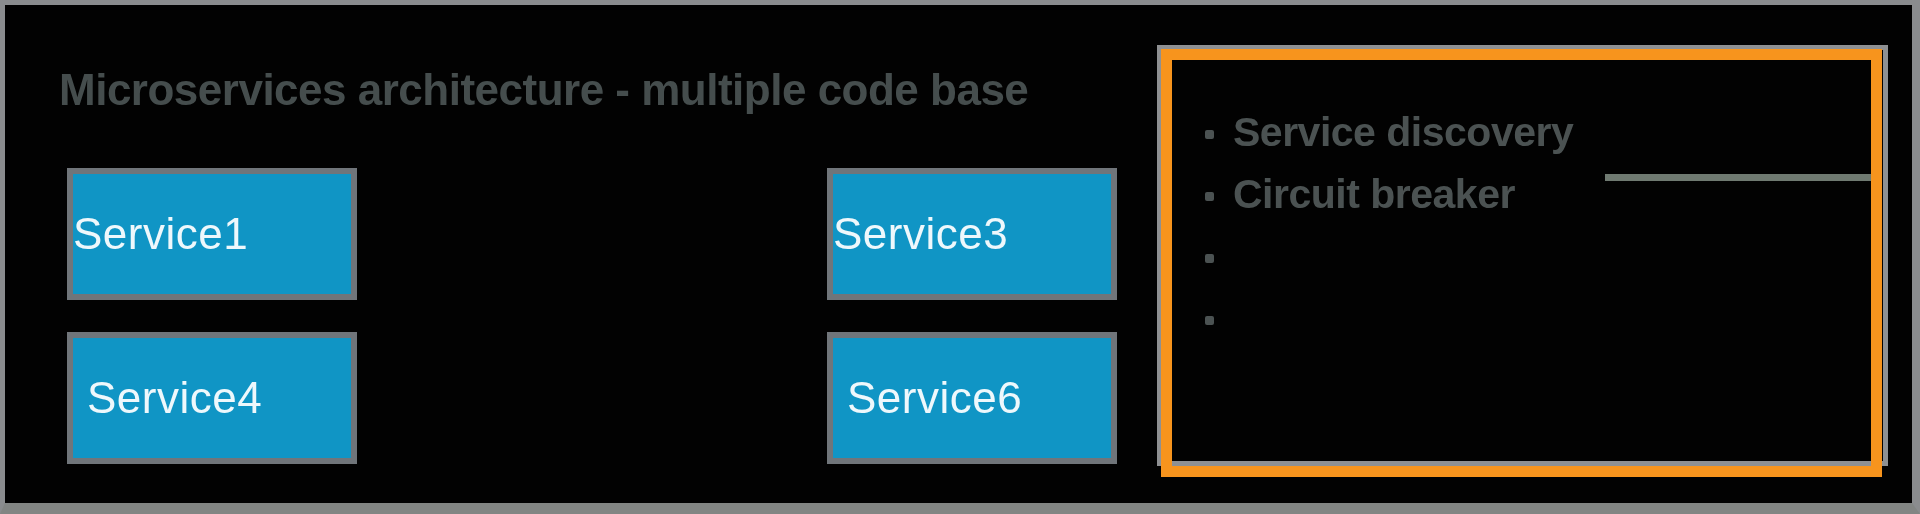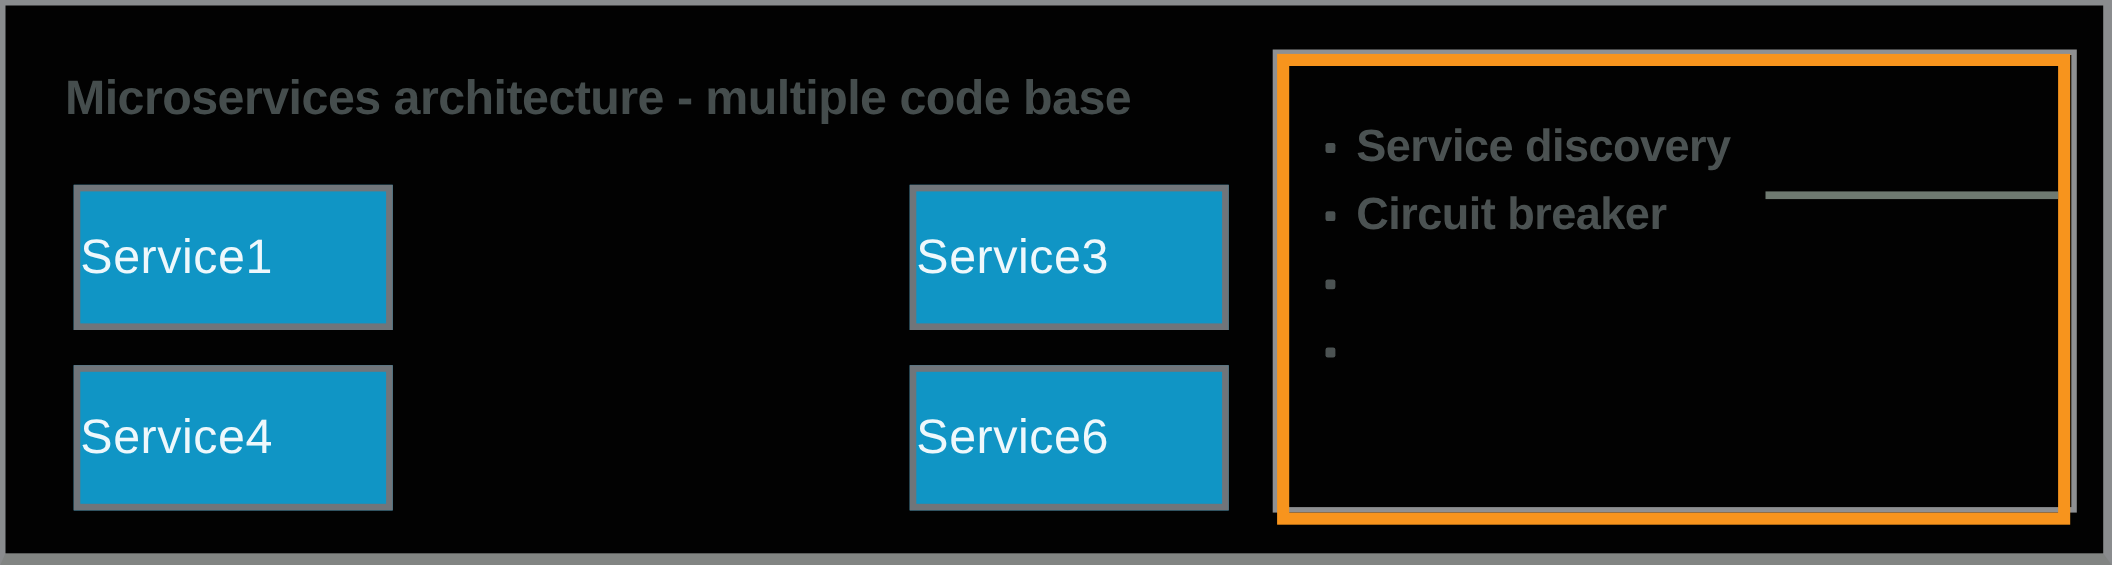--- a/index.html
+++ b/index.html
@@ -35,21 +35,21 @@
     display: flex;
     align-items: center;
   }
   .svc .svc-label {
     color: #eef8fc;
     font-size: 44px;
     font-weight: 400;
     letter-spacing: 0.5px;
   }
   .svc.r1 { top: 163px; }
-  .svc.r2 { top: 327px; }
+  .svc.r2 { top: 327px; padding-left: 14px; }
   .svc.c1 { left: 62px; }
   .svc.c2 { left: 420px; }
   .svc.c3 { left: 778px; margin-left: 44px; }
   .panel-gray {
     position: absolute;
     left: 1152px;
     top: 40px;
     width: 731px;
     height: 421px;
     border: 5px solid #8e9092;

